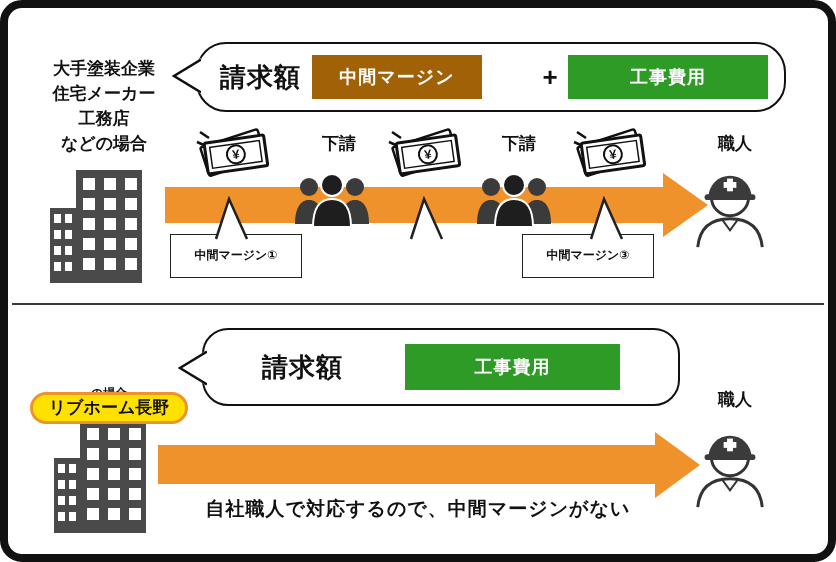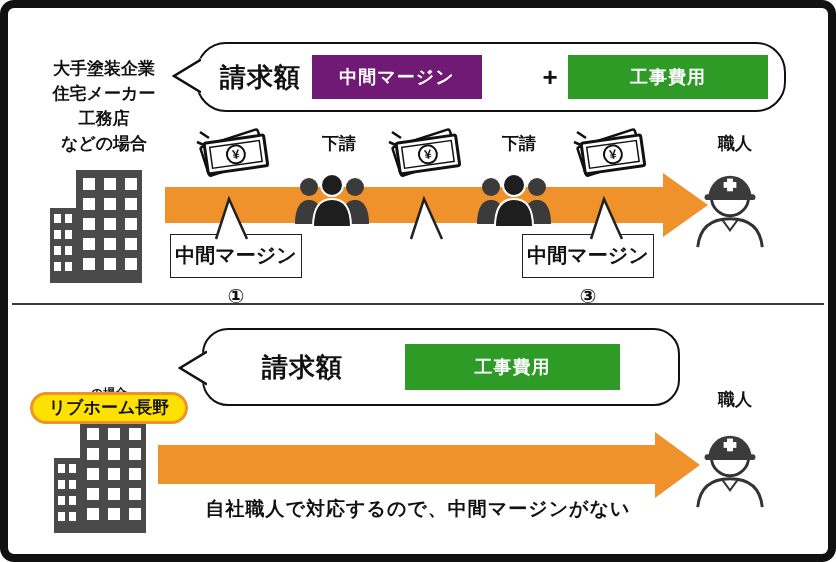--- a/index.html
+++ b/index.html
@@ -1,37 +1,37 @@
 <!DOCTYPE html>
 <html><head>
 <meta charset="utf-8">
 <style>
   * { margin:0; padding:0; box-sizing:border-box; }
   html,body { background:#fff; }
   .canvas {
     position:relative; width:836px; height:562px;
-    border:8px solid #111; border-radius:14px;
+    border:8px solid #111; border-radius:22px;
     background:#fff; overflow:hidden;
     font-family:"Liberation Sans","DejaVu Sans",sans-serif;
     font-weight:700; color:#111;
   }
   .abs { position:absolute; }
 
   
   .audience { left:30px; top:48px; width:132px; font-size:17px; line-height:25px; text-align:center; }
 
   
   .bubble { background:#fff; border:2.5px solid #111; border-radius:30px; }
   .bubble-top { left:188px; top:34px; width:590px; height:70px; }
   .bubble-bottom { left:194px; top:320px; width:478px; height:78px; border-radius:26px; }
   .bubble-tail { position:absolute; width:30px; height:36px; }
   .bubble-title { position:absolute; top:50%; transform:translateY(-50%); font-size:26px; letter-spacing:1px; }
   .cost-box { position:absolute; top:50%; transform:translateY(-50%); height:44px; line-height:44px;
               text-align:center; color:#fff; font-size:18px; letter-spacing:1px; }
-  .box-gold { background:#701a75; left:114px; width:170px; }
+  .box-gold { background:#a16207; left:114px; width:170px; }
   .box-green-top { background:#2E9B26; left:370px; width:200px; }
   .box-green-bottom { background:#2E9B26; left:201px; width:215px; height:46px; line-height:46px; }
   .plus { position:absolute; left:338px; top:50%; transform:translateY(-50%); width:28px; text-align:center; font-size:26px; }
 
   
   .flow-label { width:60px; text-align:center; font-size:17px; }
 
   
   .arrow-body { position:absolute; background:#F0922B; }
   .arrow-head { position:absolute; width:0; height:0; }
@@ -39,21 +39,21 @@
   .arrow-head-bottom { border-top:33px solid transparent; border-bottom:33px solid transparent; border-left:45px solid #F0922B; }
 
   
   .icon-money { width:78px; height:54px; }
   .icon-people { width:76px; height:58px; z-index:3; }
   .icon-worker { width:76px; height:88px; z-index:3; }
   .icon-building { width:92px; height:113px; }
 
   
   .callout-box { background:#fff; border:1.5px solid #222; width:132px; height:44px;
-                 line-height:41px; text-align:center; font-size:20px; z-index:2; }
+                 line-height:41px; text-align:center; font-size:12px; z-index:2; }
   .callout-tail { position:absolute; width:40px; height:44px; z-index:4; }
 
   .divider { left:4px; top:295px; width:812px; height:2px; background:#3a3a3a; }
 
   
   .company-badge { left:22px; top:340px; width:158px; height:32px; line-height:26px;
                    background:#FFE100; border:3px solid #F0922B; border-radius:17px;
                    text-align:center; font-size:17px; z-index:2;margin-top:44px; }
   .case-label { left:22px; top:377px; width:158px; text-align:center; font-size:12px; }
   .direct-label { left:354px; top:416px; width:100px; text-align:center; font-size:19px; z-index:3; }

